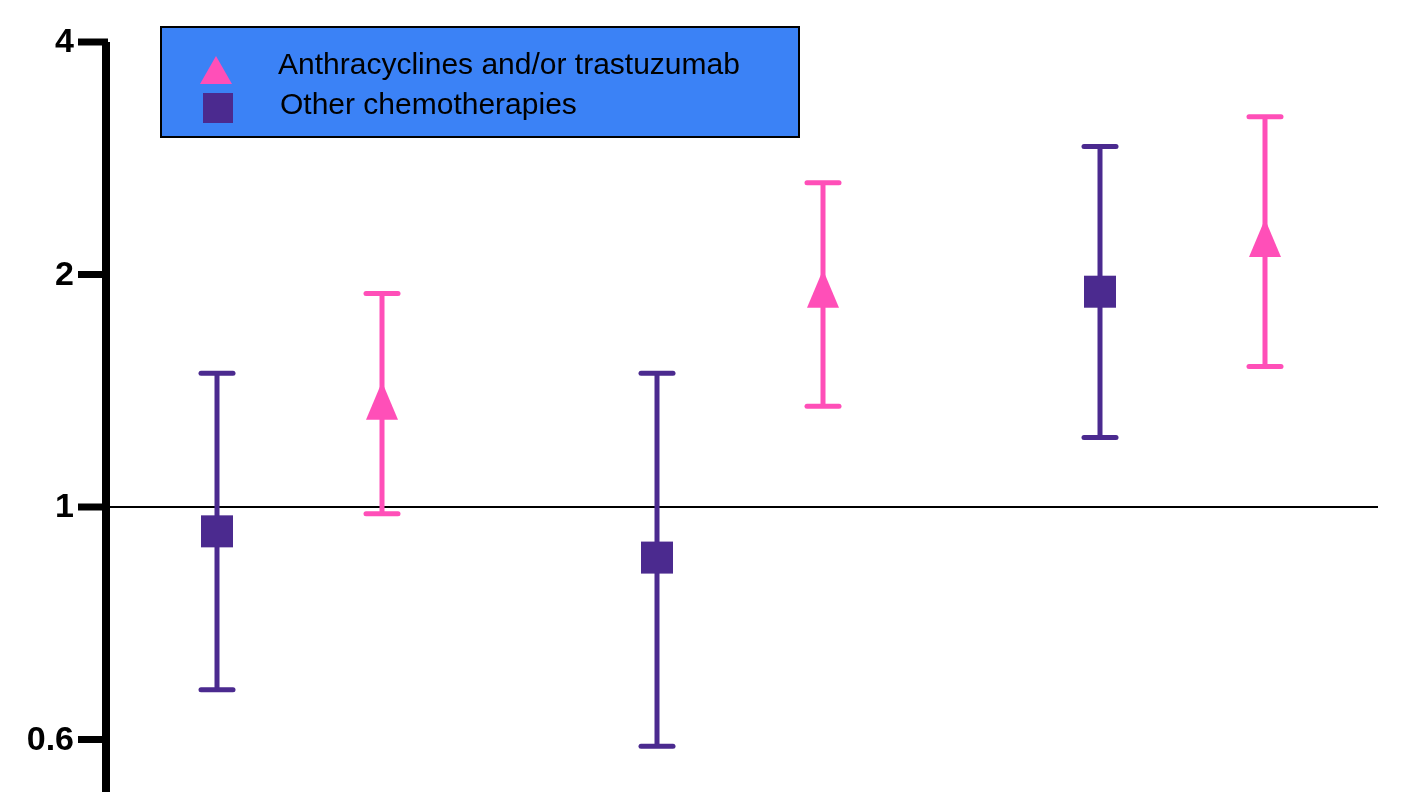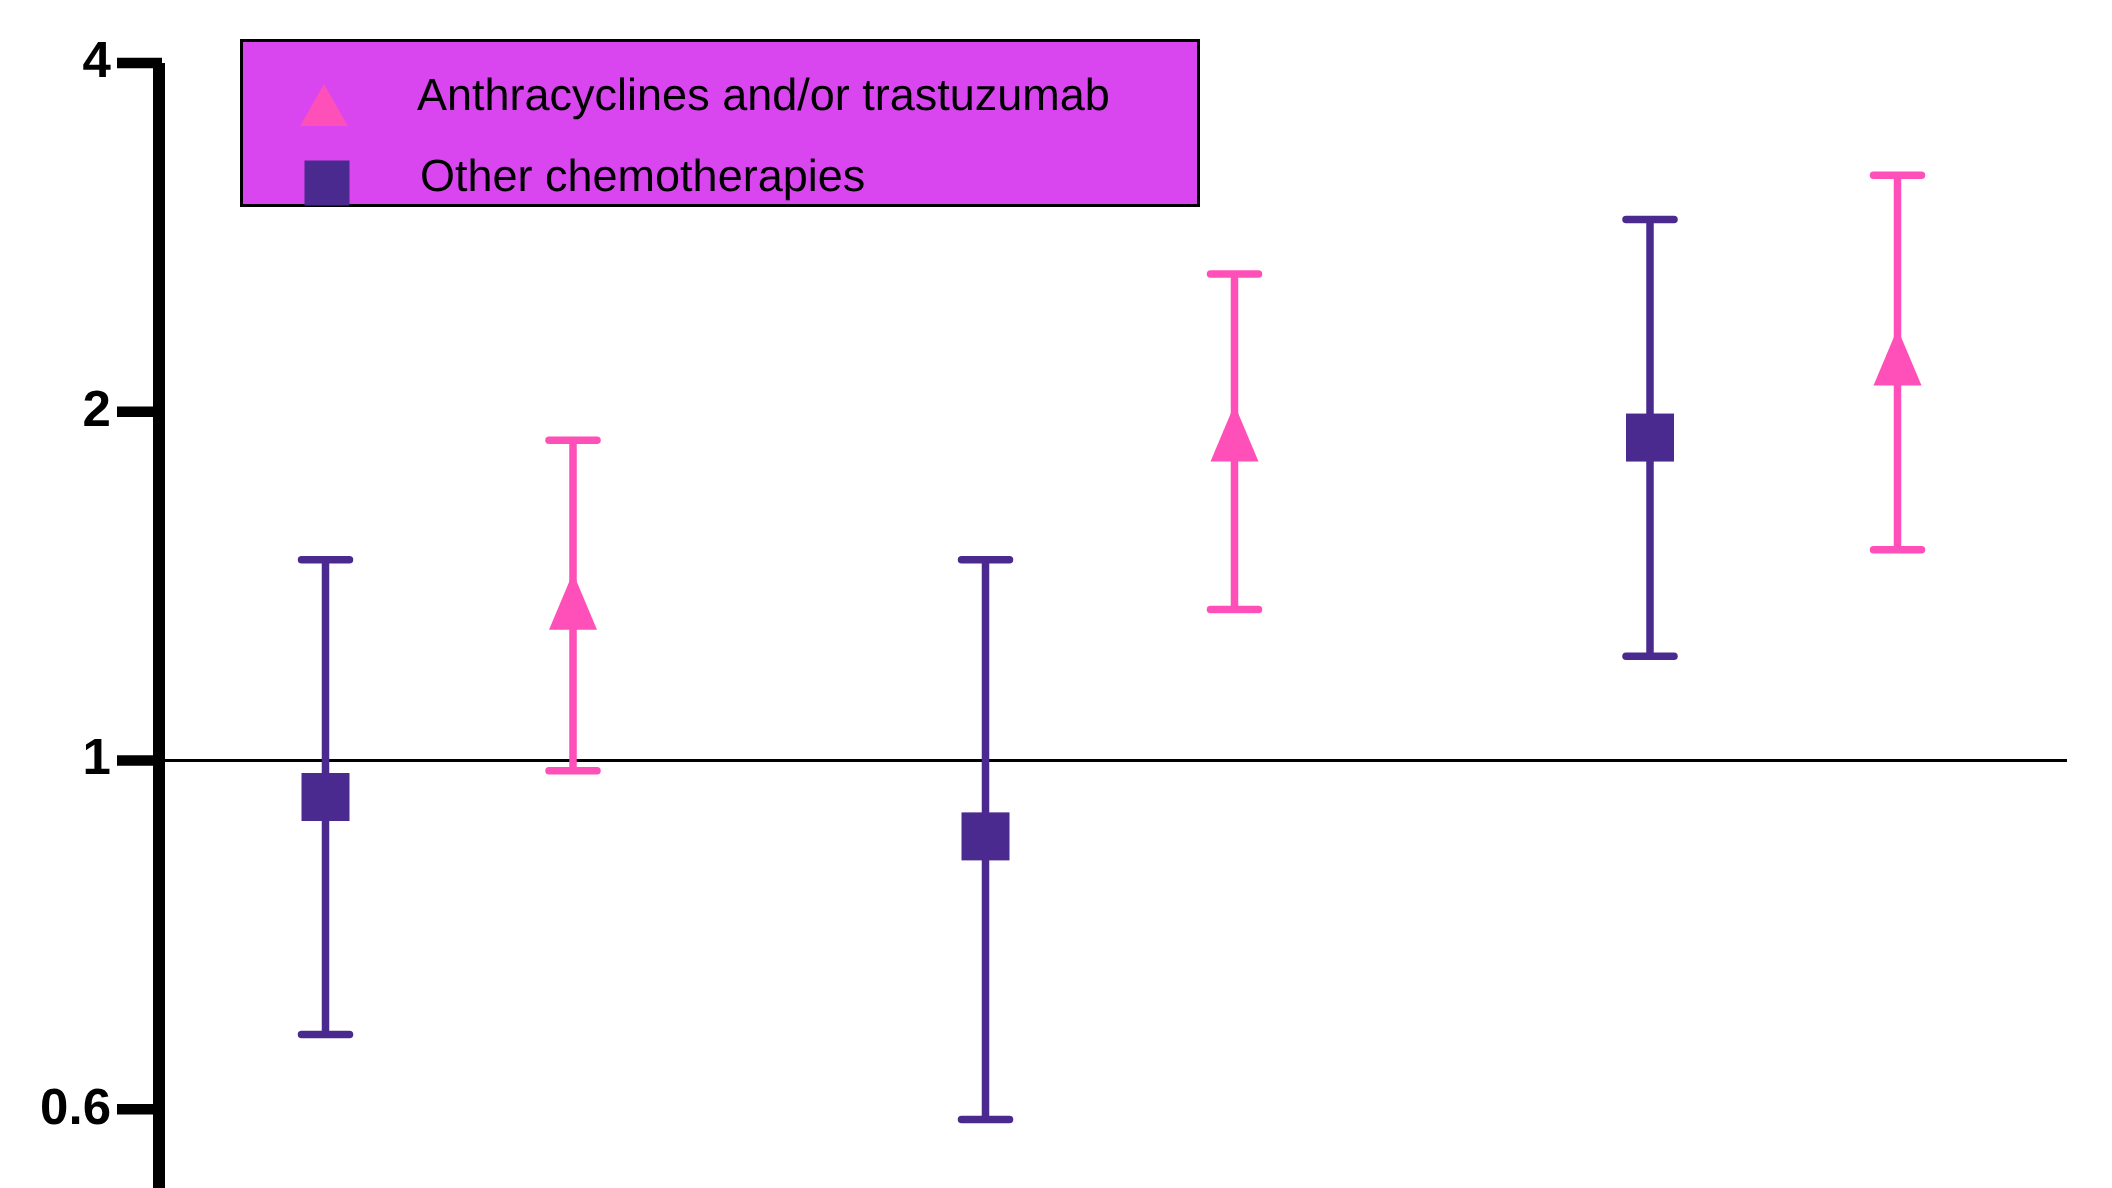--- a/index.html
+++ b/index.html
@@ -1,19 +1,19 @@
 <!DOCTYPE html>
 <html><head>
 <meta charset="utf-8">
 <style>
   html, body { margin: 0; padding: 0; background: #ffffff; }
   body { width: 1408px; height: 792px; overflow: hidden; position: relative; font-family: "Liberation Sans", sans-serif; }
   #chart { position: absolute; left: 0; top: 0; width: 1408px; height: 792px; }
   .tick-label { position: absolute; font-family: "Liberation Sans", sans-serif; font-weight: bold; font-size: 34px; color: #000; text-align: right; width: 70px; line-height: 34px; }
-  .legend { position: absolute; left: 160px; top: 26px; width: 640px; height: 112px; border: 2px solid #000; box-sizing: border-box; background: #d946ef; }
+  .legend { position: absolute; left: 160px; top: 26px; width: 640px; height: 112px; border: 2px solid #000; box-sizing: border-box; background: #3b82f6; }
   .legend-item { position: absolute; left: 0; height: 40px; width: 100%; }
   .legend-label { position: absolute; left: 116px; font-size: 30px; color: #000; line-height: 36px; white-space: nowrap; }
 </style>
 </head>
 <body>
 
 <svg id="chart" width="1408" height="792" viewBox="0 0 1408 792" xmlns="http://www.w3.org/2000/svg">
   <g id="axis-group">
       <line x1="106" y1="42" x2="106" y2="792" stroke="#000" stroke-width="8"></line>
       <line x1="78" y1="42" x2="108" y2="42" stroke="#000" stroke-width="7"></line>
@@ -69,19 +69,19 @@
     <div class="tick-label" style="left: 4px; top: 720.5px;">0.6</div>
   </div>
 
 <div class="legend">
   <div class="legend-item" style="top:22px;">
     <svg style="position:absolute;left:36px;top:4px;" width="36" height="32">
       <polygon id="legend-tri" points="18,2 34,30 2,30" fill="#ff4fb8"></polygon>
     </svg>
     <span class="legend-label" style="top:-4px;">Anthracyclines and/or trastuzumab</span>
   </div>
-  <div class="legend-item" style="top:76px;">
+  <div class="legend-item" style="top:62px;">
     <svg style="position:absolute;left:40px;top:2px;" width="32" height="32">
       <rect id="legend-sq" x="1" y="1" width="30" height="30" fill="#4b2a8f"></rect>
     </svg>
     <span class="legend-label" style="top:-4px;left:118px;">Other chemotherapies</span>
   </div>
 </div>
 
 </body></html>

